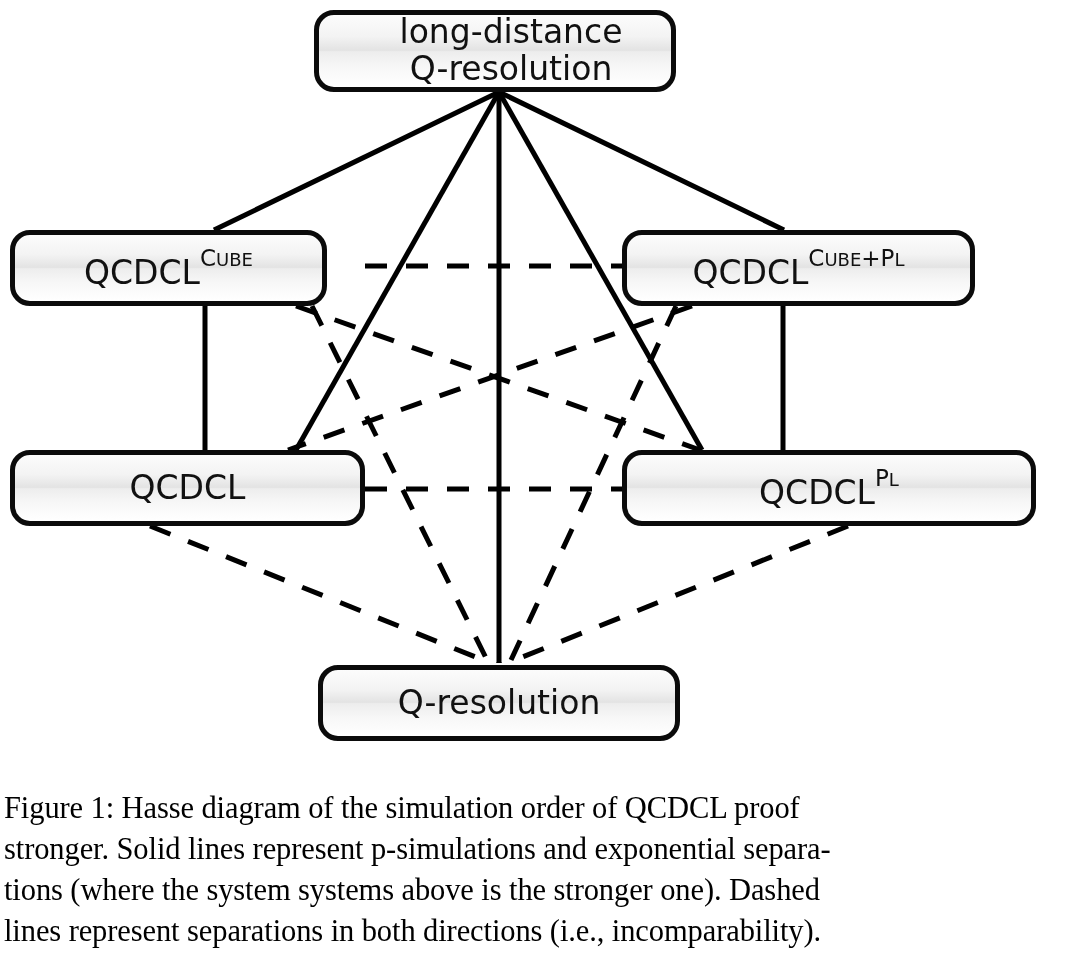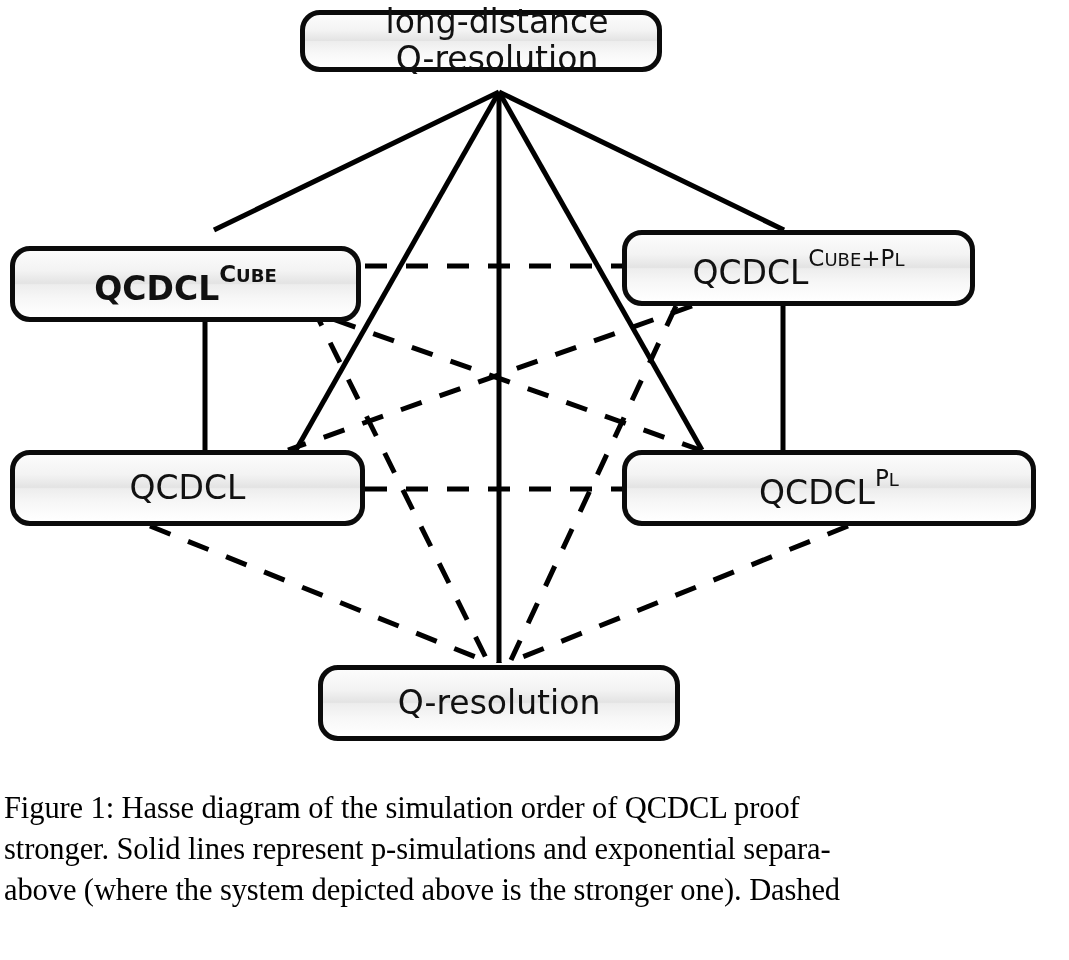--- a/index.html
+++ b/index.html
@@ -41,22 +41,22 @@
   }
   .node .lbl.two-line{white-space:normal;line-height:1.12;}
   .sup{
     font-size:23px;
     vertical-align:18px;
     letter-spacing:0px;
   }
   .sup .sc{font-size:18px;}
 
   
-  #node-top     {left:300px; top:10px;  width:362px; height:62px;padding-left:32px;}
-  #node-cube    {left:10px;  top:246px; width:351px; height:76px;font-weight:bold;}
+  #node-top     {left:314px; top:10px;  width:362px; height:82px;padding-left:32px;}
+  #node-cube    {left:10px;  top:230px; width:317px; height:76px;}
   #node-cubepl  {left:622px; top:230px; width:353px; height:76px;}
   #node-qcdcl   {left:10px;  top:450px; width:355px; height:76px;}
   #node-pl      {left:622px; top:450px; width:414px; height:76px;}
   #node-qres    {left:318px; top:665px; width:362px; height:76px;}
 
   
   #caption{
     position:absolute;left:0;top:788px;width:1069px;
     font-family:"Liberation Serif", serif;
     font-size:30.5px;
@@ -134,16 +134,17 @@
 
     <div class="node" id="node-qres">
       <span class="lbl"><span>Q-resolution</span></span>
     </div>
 
   </div>
 
   <div id="caption">
     <span class="cap-line">Figure 1:  Hasse diagram of the simulation order of QCDCL proof</span>
     <span class="cap-line">stronger. Solid lines represent p-simulations and exponential separa-</span>
-    <span class="cap-line">above (where the system depicted above is the stronger one). Dashed</span>
+    <span class="cap-line">tions (where the system systems above is the stronger one). Dashed</span>
+    <span class="cap-line">lines represent separations in both directions (i.e., incomparability).</span>
   </div>
 
 </div>
 
 </body></html>

